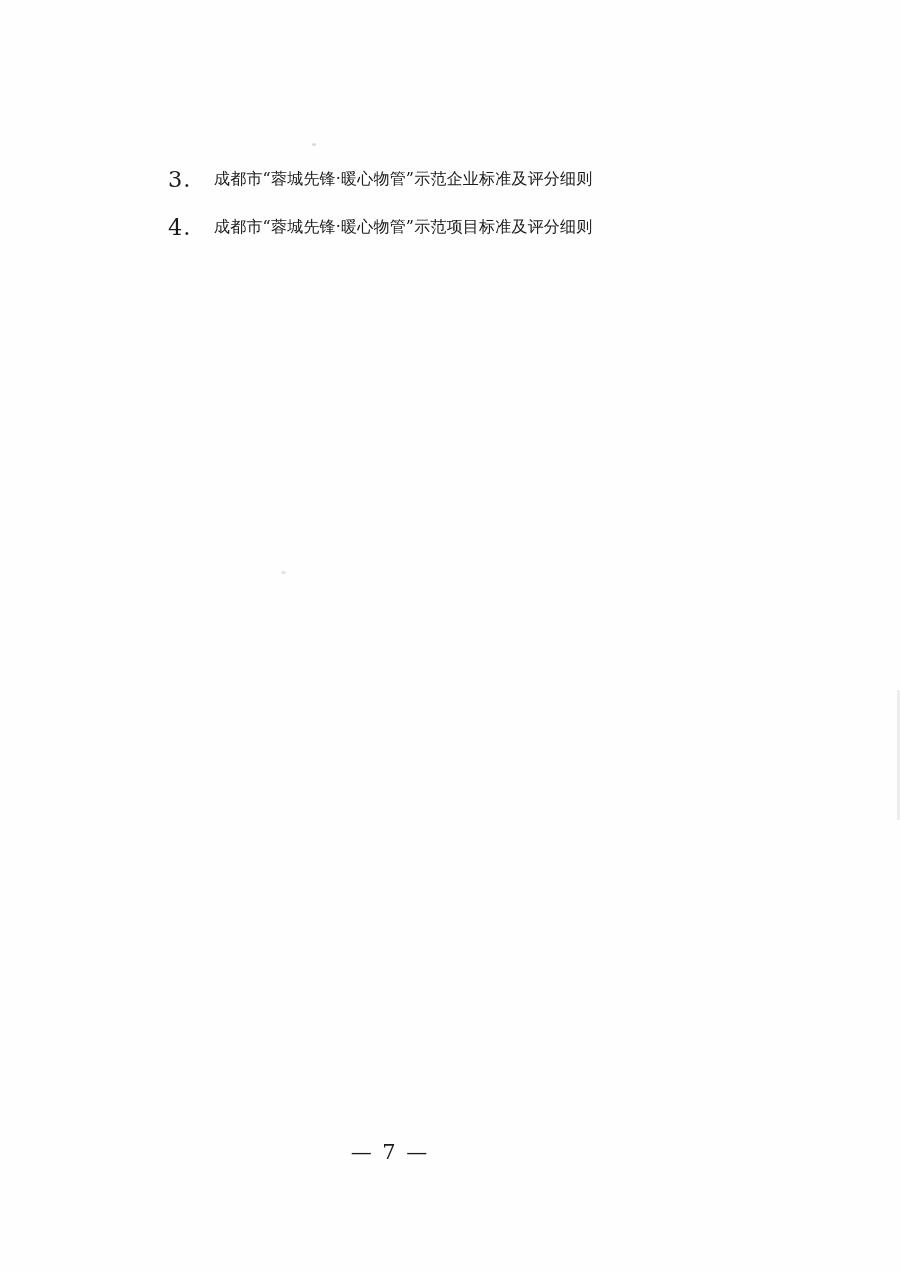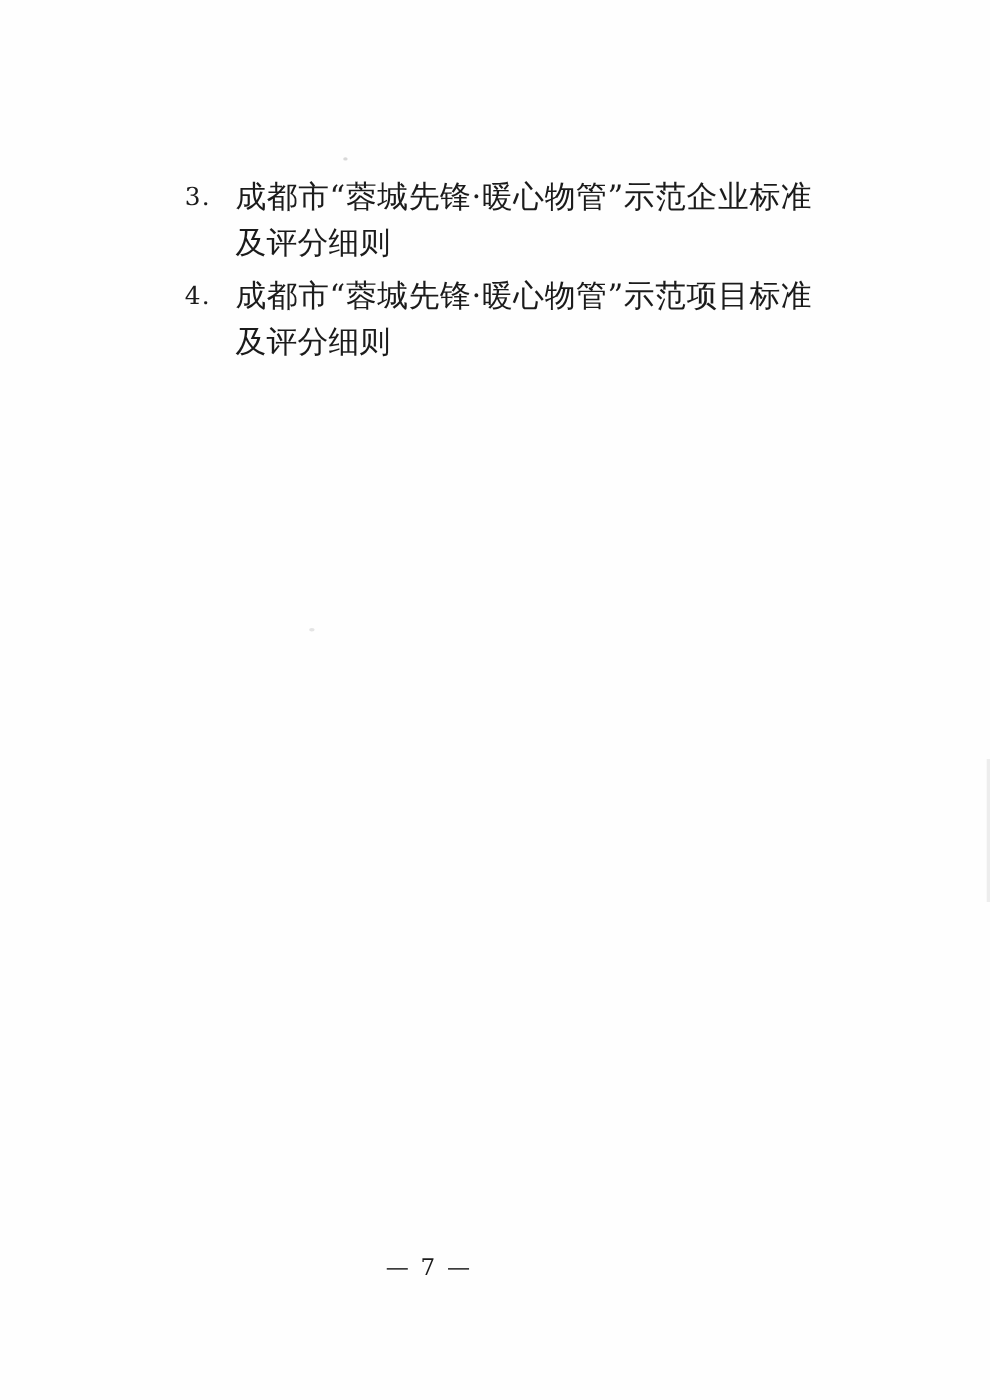--- a/index.html
+++ b/index.html
@@ -33,21 +33,21 @@
     width: 46px;
     font-size: 22.5px;
     line-height: 42px;
     color: #1b1b1b;
     letter-spacing: 1px;
     font-family: "DejaVu Serif", "Liberation Serif", serif;
     white-space: nowrap;
   }
   .item-text {
     flex: 1 1 auto;
-    font-size: 28px;
+    font-size: 16px;
     line-height: 42px;
     color: #1b1b1b;
     letter-spacing: 0.2px;
     text-align: justify;
     font-family: "DejaVu Serif", "Liberation Serif", serif;
   }
   .page-number {
     position: absolute;
     left: 0;
     right: 0;

